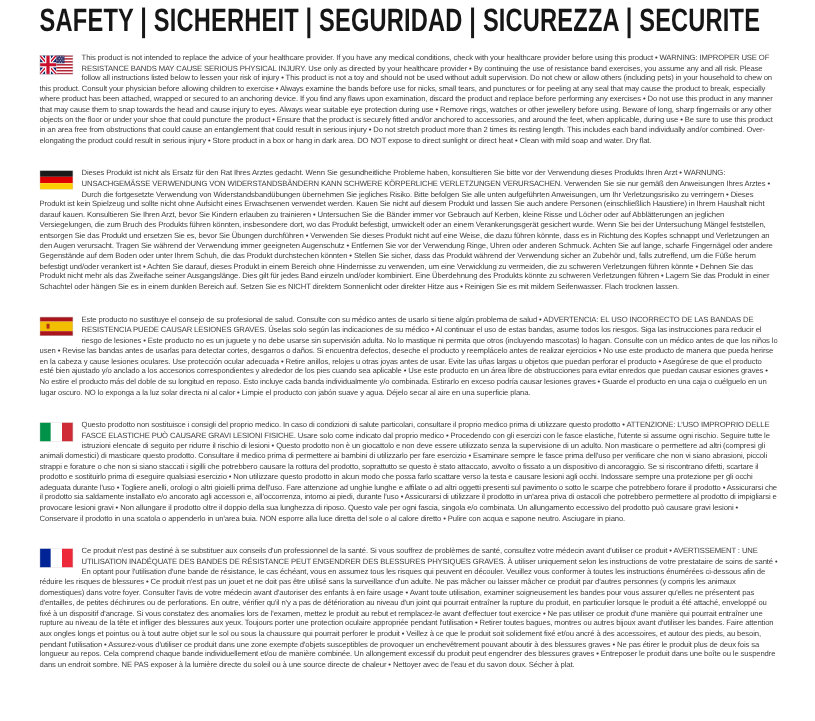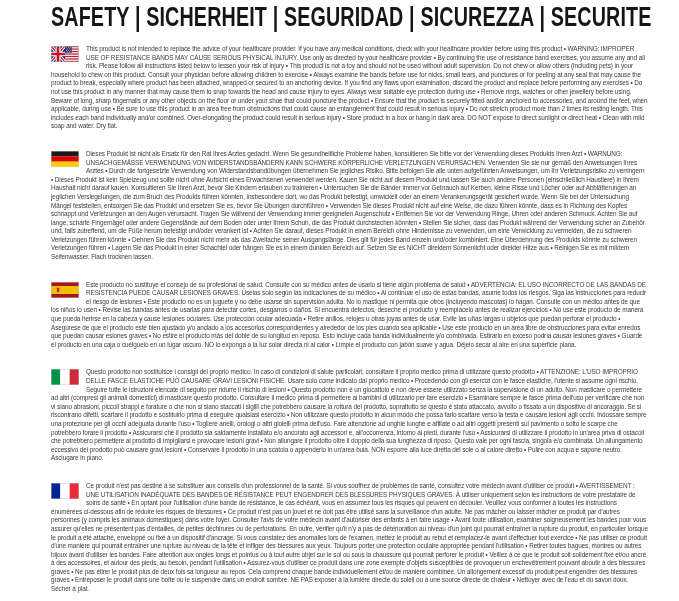--- a/index.html
+++ b/index.html
@@ -5,21 +5,21 @@
   html, body {
     margin: 0;
     padding: 0;
     background: #ffffff;
   }
   .page {
     position: relative;
     width: 679px;
     height: 601px;
     box-sizing: border-box;
-    padding: 2px 31px 0 51px;
+    padding: 2px 31px 0 33px;
     background: #ffffff;
     overflow: hidden;
     font-family: "Liberation Sans", sans-serif;
   }
   .title-wrap {
     height: 30px;
     margin-bottom: 13px;
     overflow: visible;
   }
   .page-title {

